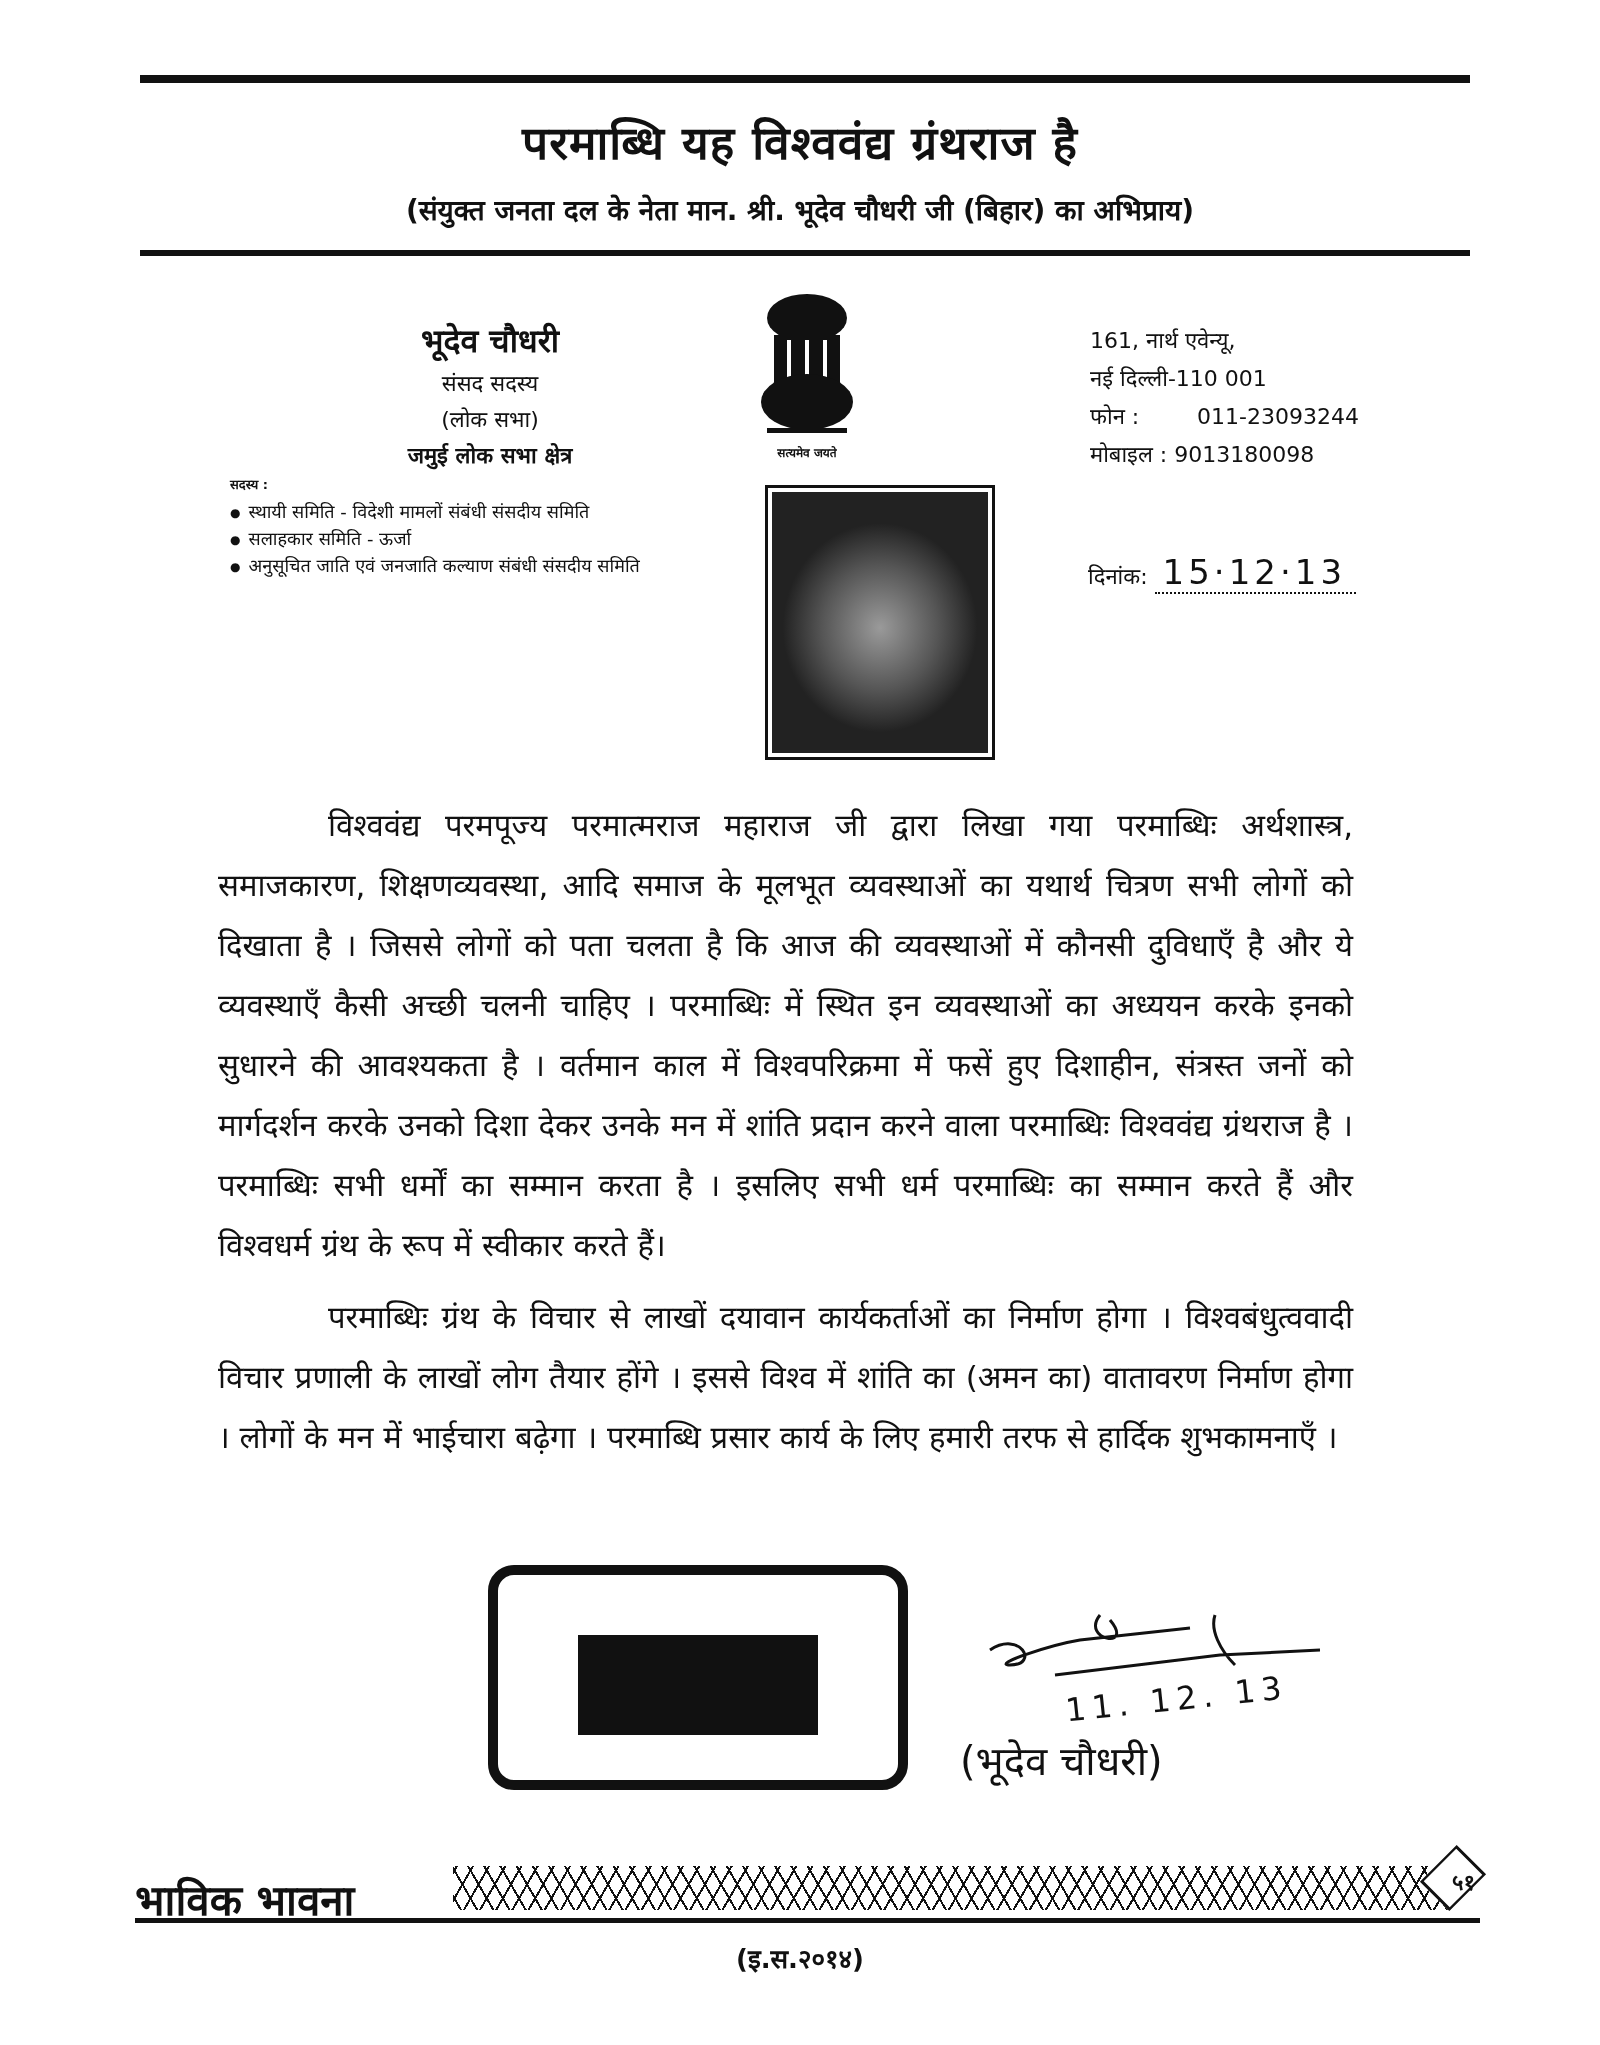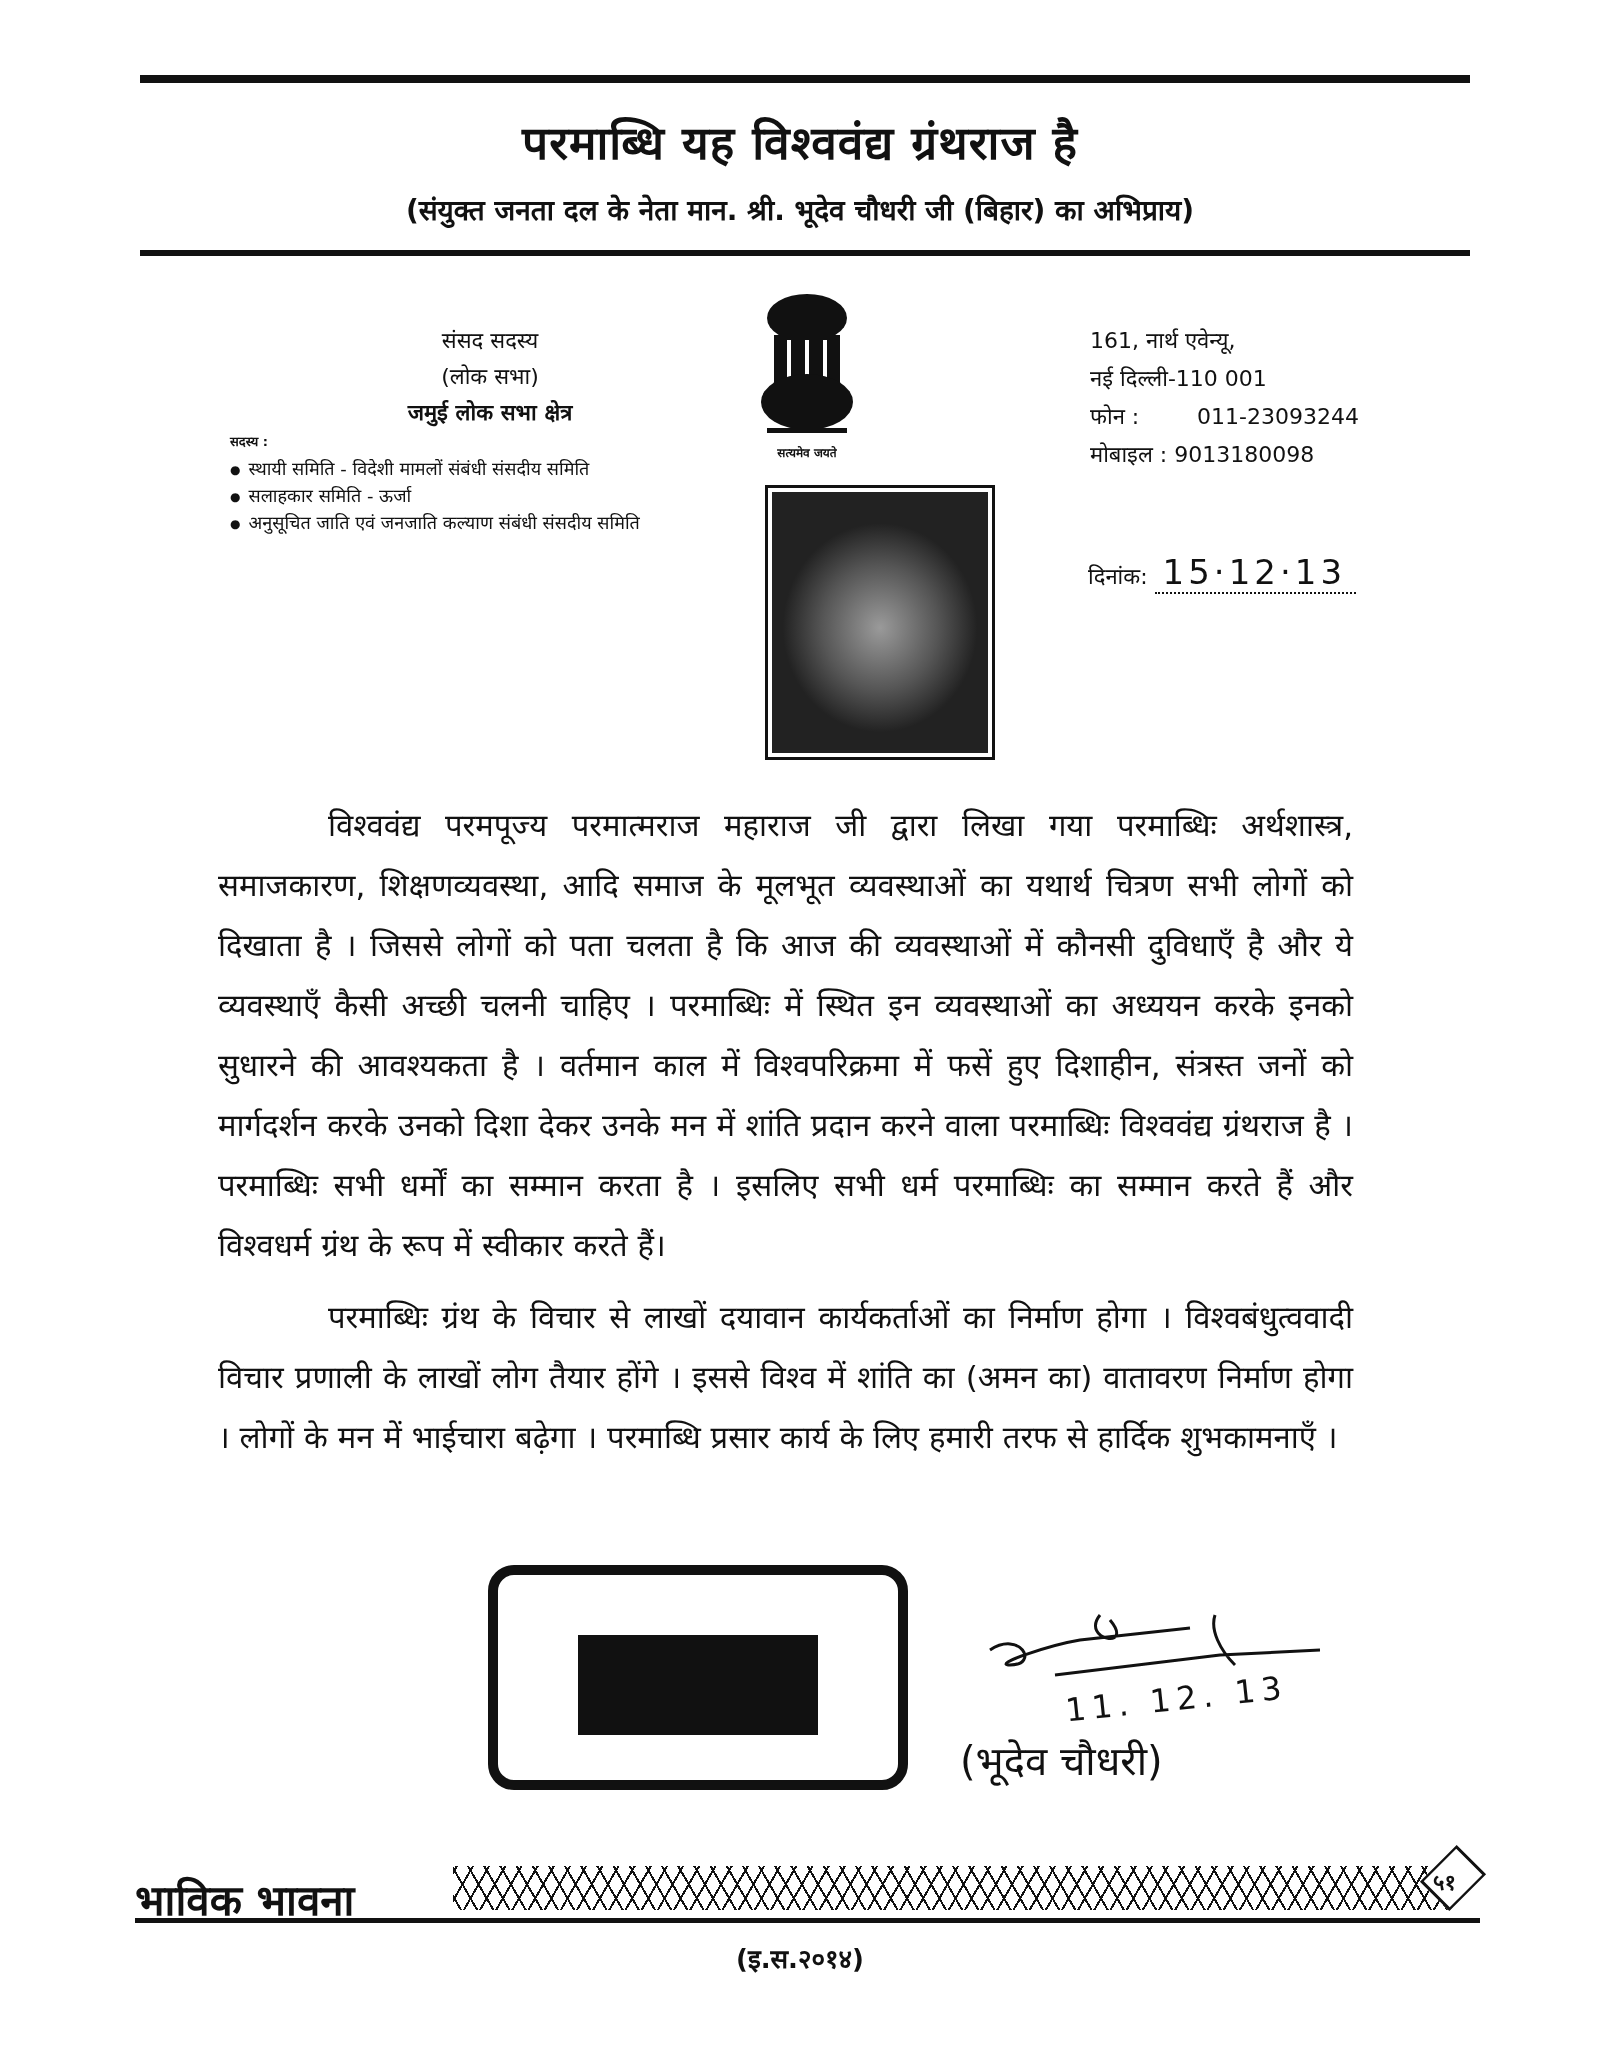--- a/index.html
+++ b/index.html
@@ -45,33 +45,34 @@
               font-family:"DejaVu Sans", sans-serif; letter-spacing:6px; }
   .sig-name { position:absolute; top:122px; left:0; font-size:40px; }
   .footer-bar { position:absolute; top:1858px; left:135px; width:1345px; height:60px; }
   .footer-title { position:absolute; left:0; top:12px; font-size:42px; font-weight:bold; }
   .footer-pattern { position:absolute; left:318px; top:8px; width:1005px; height:44px;
     background:
       repeating-linear-gradient(60deg, transparent 0 6px, #111 6px 8px, transparent 8px 14px),
       repeating-linear-gradient(-60deg, transparent 0 6px, #111 6px 8px, transparent 8px 14px); }
   .page-diamond { position:absolute; left:1292px; top:-6px; width:52px; height:52px;
     transform:rotate(45deg) scaleX(0.8); border:3px solid #111; background:#fff; box-sizing:border-box; }
-  .page-num { position:absolute; left:1298px; top:8px; width:42px; text-align:left; font-size:22px; font-weight:bold; }
+  .page-num { position:absolute; left:1298px; top:8px; width:42px; text-align:right; font-size:22px; font-weight:bold; }
   .footer-rule { position:absolute; top:1918px; left:135px; width:1345px; height:5px; background:#111; }
   .footer-year { position:absolute; top:1940px; left:0; width:1600px; text-align:center; font-size:26px; font-weight:bold; }
 </style>
 </head>
 <body>
 
 <div class="rule rule-top"></div>
 <div class="title">परमाब्धि यह विश्ववंद्य ग्रंथराज है</div>
 <div class="subtitle">(संयुक्त जनता दल के नेता मान. श्री. भूदेव चौधरी जी (बिहार) का अभिप्राय)</div>
 <div class="rule rule-mid"></div>
 
 <div class="lh-left">
+  <div class="name">भूदेव चौधरी</div>
   <div class="lh-center-line">संसद सदस्य</div>
   <div class="lh-center-line">(लोक सभा)</div>
   <div class="lh-center-line bold">जमुई लोक सभा क्षेत्र</div>
   <div class="members-label">सदस्य :</div>
   <ul class="members-list">
     <li>स्थायी समिति - विदेशी मामलों संबंधी  संसदीय समिति</li>
     <li>सलाहकार समिति - ऊर्जा</li>
     <li>अनुसूचित जाति एवं जनजाति कल्याण संबंधी संसदीय समिति</li>
   </ul>
 </div>

